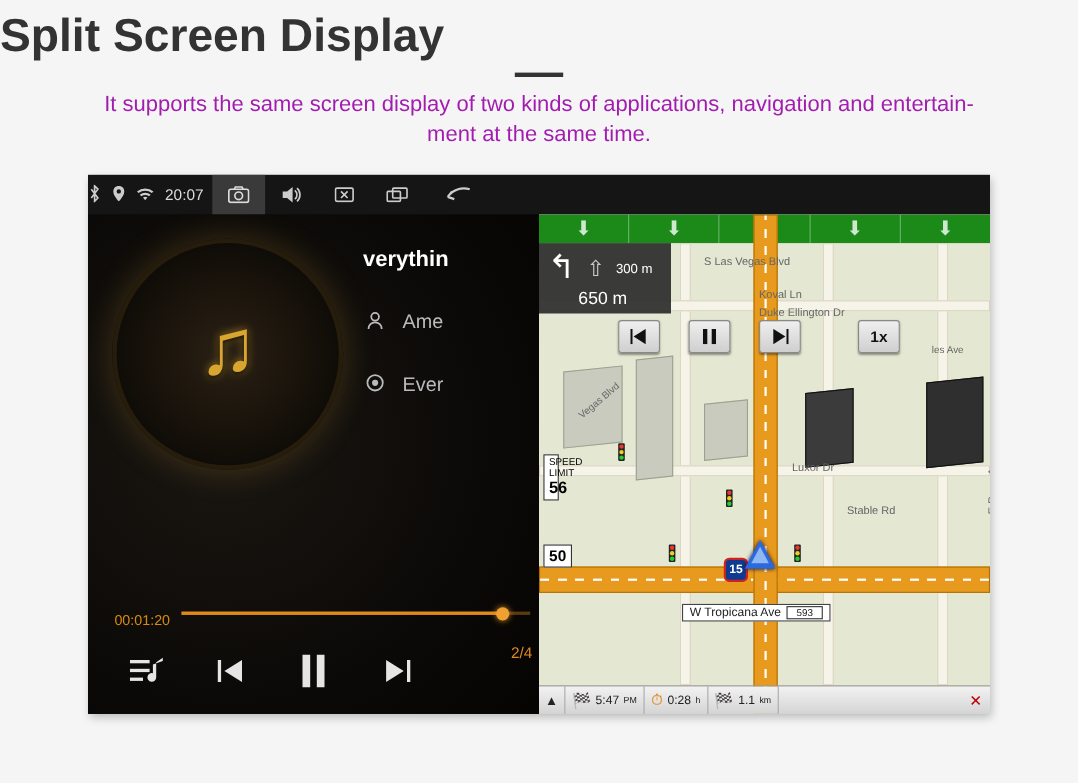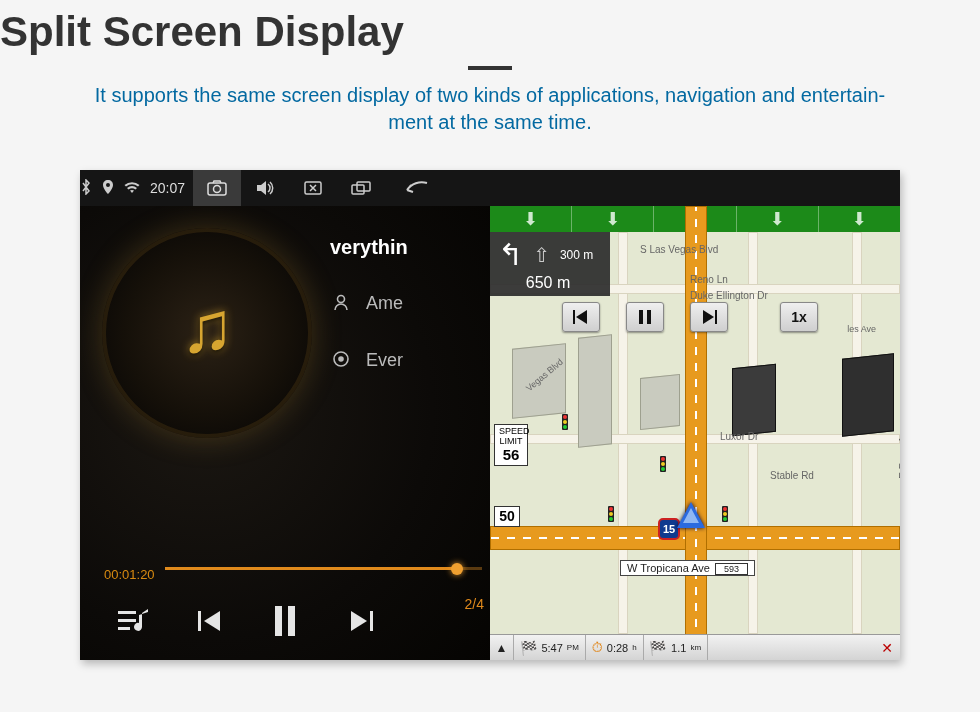--- a/index.html
+++ b/index.html
@@ -20,23 +20,23 @@
   }
   .title-underline {
     width: 44px;
     height: 4px;
     background: #333;
     margin: 10px auto 12px;
   }
   .page-desc {
     text-align: center;
     font-size: 20px;
-    color: #0369a1;
+    color: #a21caf;
     line-height: 1.35;
-    margin-bottom: 34px;
+    margin-bottom: 23px;
   }
 
   .device {
     width: 820px;
     height: 490px;
     margin: 0 auto;
     background: #0d0d0d;
     box-shadow: 2px 4px 8px rgba(0,0,0,.25);
     position: relative;
     display: flex;
@@ -408,21 +408,21 @@
           <span class="tr-y"></span>
           <span class="tr-g"></span>
         </div>
       <div class="traffic" style="left:232px; top:300px;">
           <span class="tr-r"></span>
           <span class="tr-y"></span>
           <span class="tr-g"></span>
         </div>
 
       <div class="street-label" style="left:150px; top:38px;">S Las Vegas Blvd</div>
-      <div class="street-label" style="left:200px; top:68px;">Reno Ln</div>
+      <div class="street-label" style="left:200px; top:68px;">Koval Ln</div>
       <div class="street-label" style="left:200px; top:84px;">Duke Ellington Dr</div>
       <div class="street-label" style="left:32px; top:164px; font-size:9px; transform:rotate(-40deg);">Vegas Blvd</div>
       <div class="street-label" style="left:230px; top:225px;">Luxor Dr</div>
       <div class="street-label" style="left:280px; top:264px;">Stable Rd</div>
       <div class="street-label" style="right:2px; top:220px; transform:rotate(-90deg); transform-origin:right top;">E Reno Ave</div>
       <div class="street-label" style="right:24px; top:118px; font-size:9px;">les Ave</div>
 
       <div class="street-bubble" style="left:130px; top:354px;">
         <span>W Tropicana Ave</span>
         <span style="border:1px solid #333; padding:0 8px; margin-left:2px; font-size:9px;">593</span>
@@ -430,21 +430,21 @@
 
       <div class="turnbox">
         <div class="turn-top">
           <span class="turn-arrow">↰</span>
           <span style="font-size:20px;color:#ccc;">⇧</span>
           <span class="d">300 m</span>
         </div>
         <div class="turn-bot"><span>650 m</span></div>
       </div>
 
-      <div class="signbox" style="left:4px; top:218px; width:34px;">
+      <div class="signbox" style="left:4px; top:218px; width:14px;">
         <div>SPEED</div>
         <div>LIMIT</div>
         <div style="font-size:15px;font-weight:700;">56</div>
       </div>
       <div class="signbox" style="left:4px; top:300px; width:26px; font-size:14px; font-weight:700;">50</div>
       <div class="shield" style="left:168px; top:312px;">15</div>
 
       <div class="cursor"></div>
 
       <div class="overlay-ctrl" style="left:72px;">

